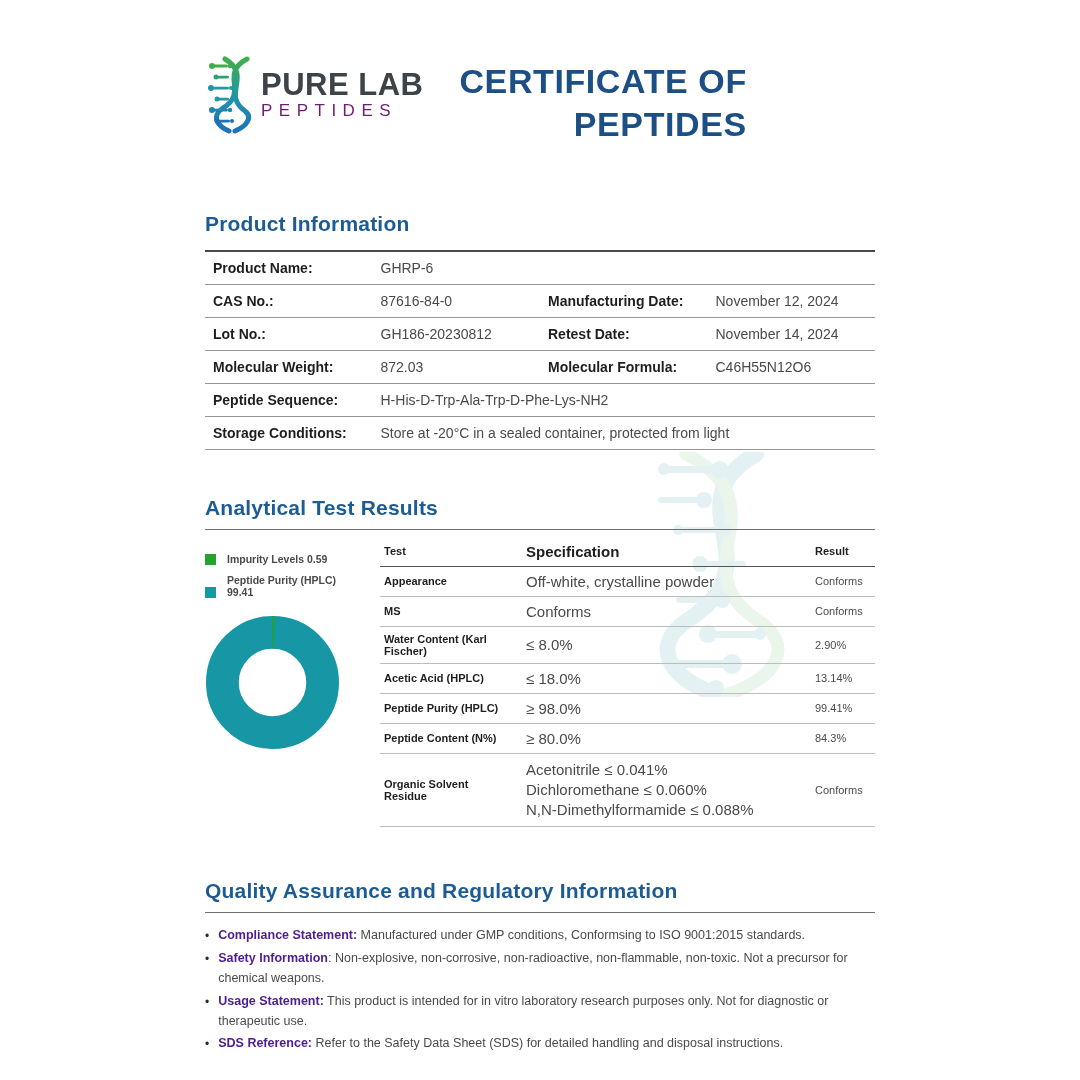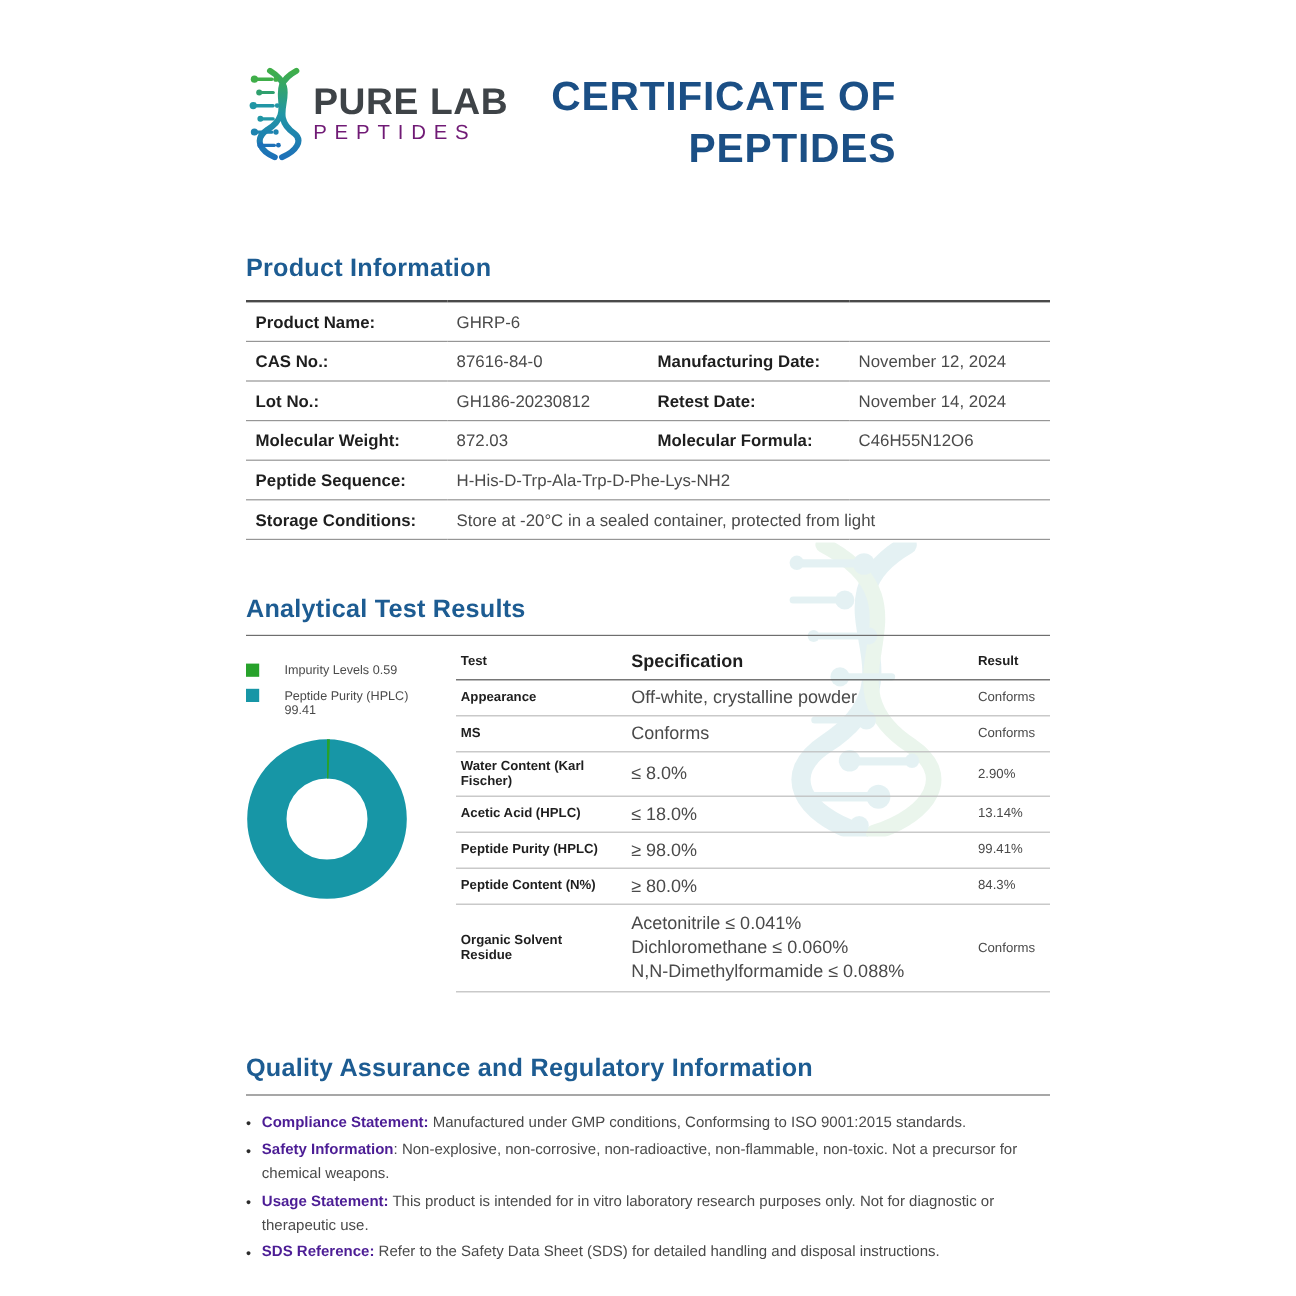--- a/index.html
+++ b/index.html
@@ -22,21 +22,21 @@
   
   .pi-table { width:100%; border-collapse:collapse; margin-top:14px; border-top:2px solid #4a4a4a; border-bottom:1px solid #969696; }
   .pi-table td { border-top:1px solid #969696; padding:8px 8px; font-size:14px; height:30px; vertical-align:middle; }
   .pi-table tr:first-child td { border-top:none; }
   .pi-table td.lbl { font-weight:700; color:#1e1e1e; width:25%; }
   .pi-table td.val { color:#4a4a4a; width:25%; }
 
   
   .analytical-flex { display:flex; margin-top:7px; }
   .chart-col { width:155px; flex:0 0 155px; padding-top:16px; }
-  .legend-item { display:flex; align-items:flex-start; gap:21px; margin-bottom:9px; }
+  .legend-item { display:flex; align-items:flex-end; gap:11px; margin-bottom:9px;font-weight:bold; }
   .legend-swatch { width:11px; height:11px; flex:0 0 11px; }
   .legend-label { font-size:10.5px; color:#4a4a4a; }
   .donut-wrap { margin-top:8px; width:135px; height:135px; }
 
   .at-table { flex:1; }
   .at-row { display:grid; grid-template-columns:128px 1fr 56px; column-gap:14px; align-items:center;
             border-bottom:1px solid #bcbcbc; padding:6px 4px; min-height:23px;margin-left:20px; }
   .at-row.at-head { border-bottom:1.5px solid #555; }
   .at-cell-test { font-size:11px; font-weight:700; color:#1e1e1e; }
   .at-cell-spec { font-size:15px; color:#4a4a4a; }

